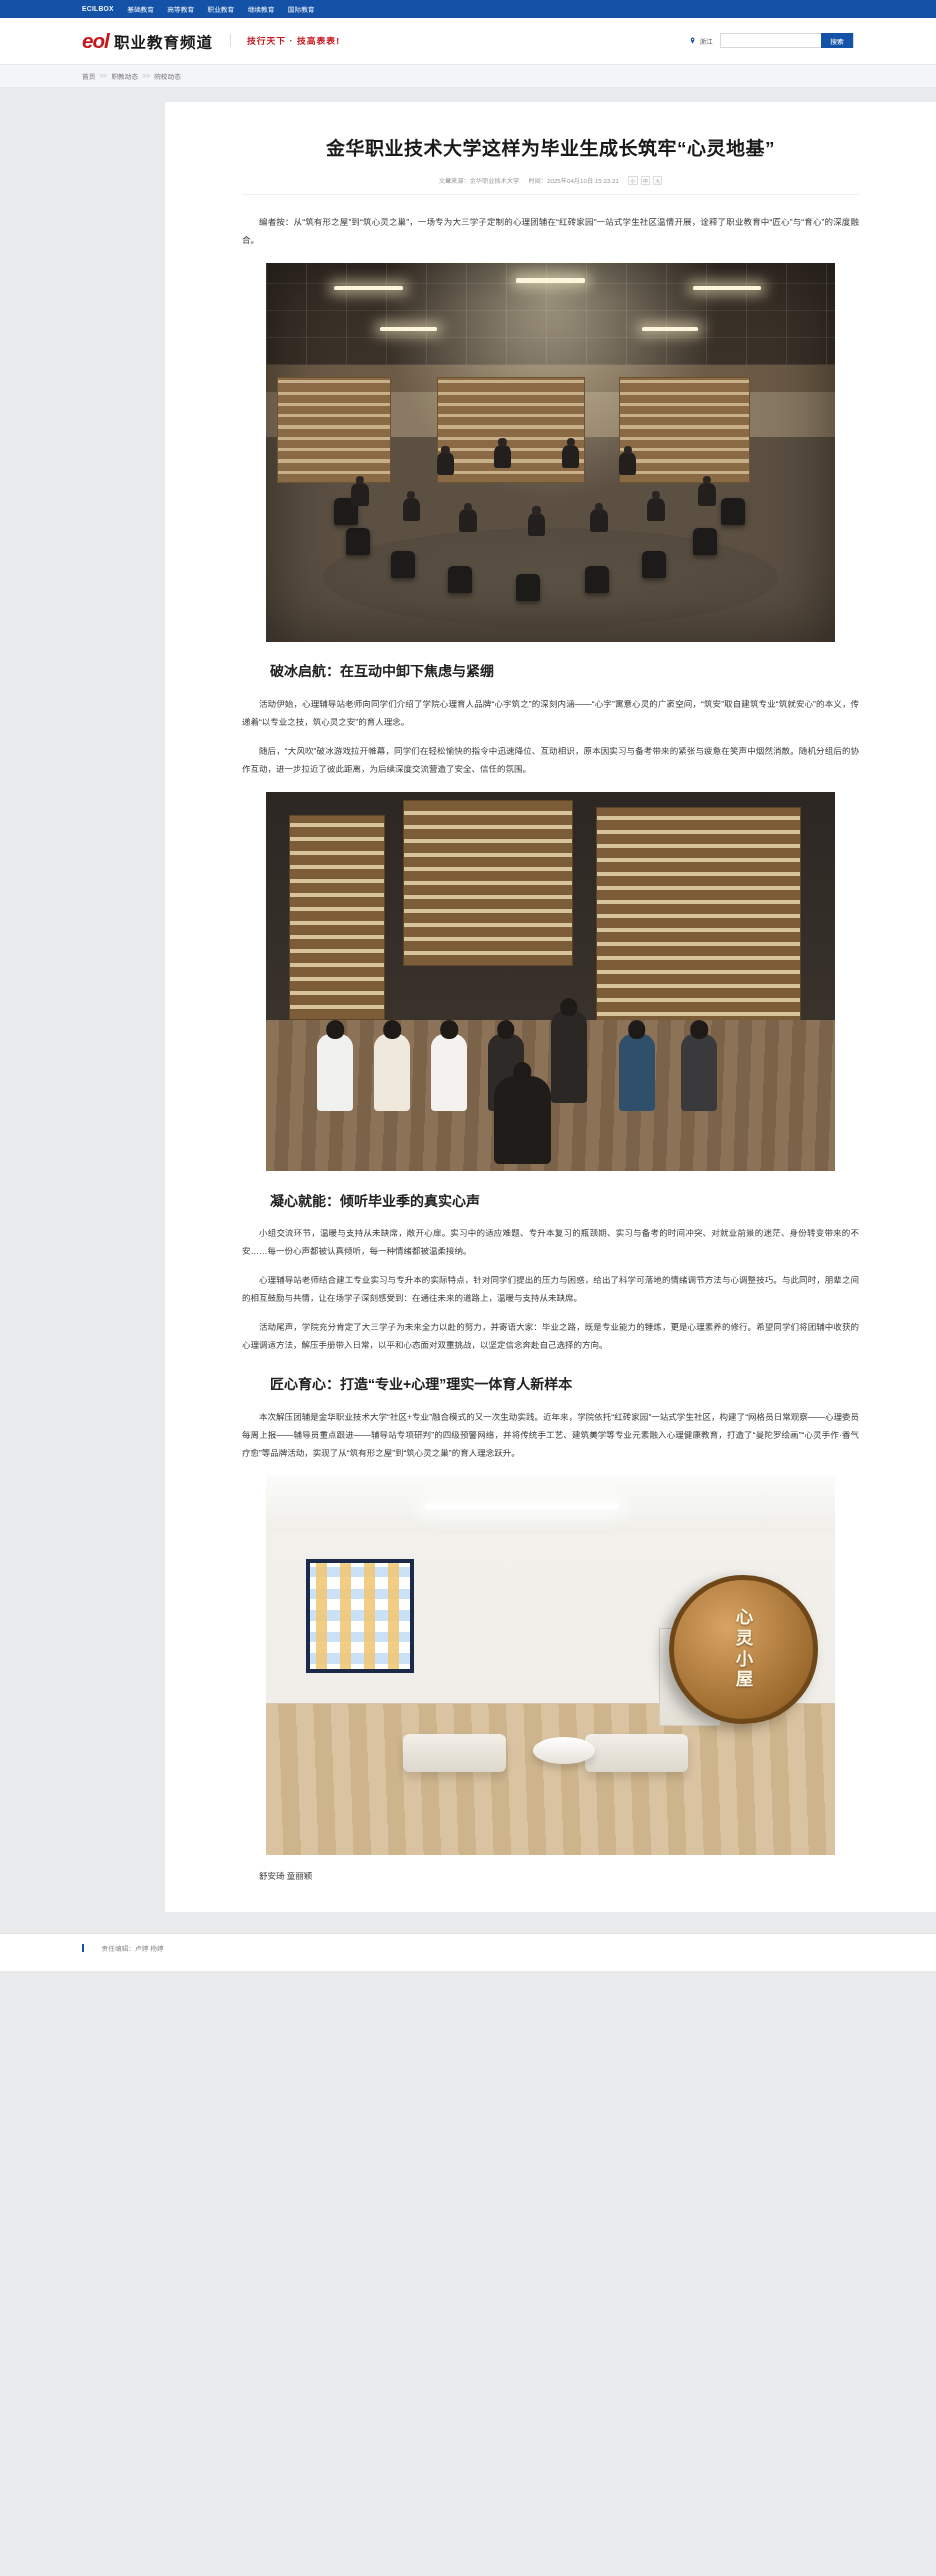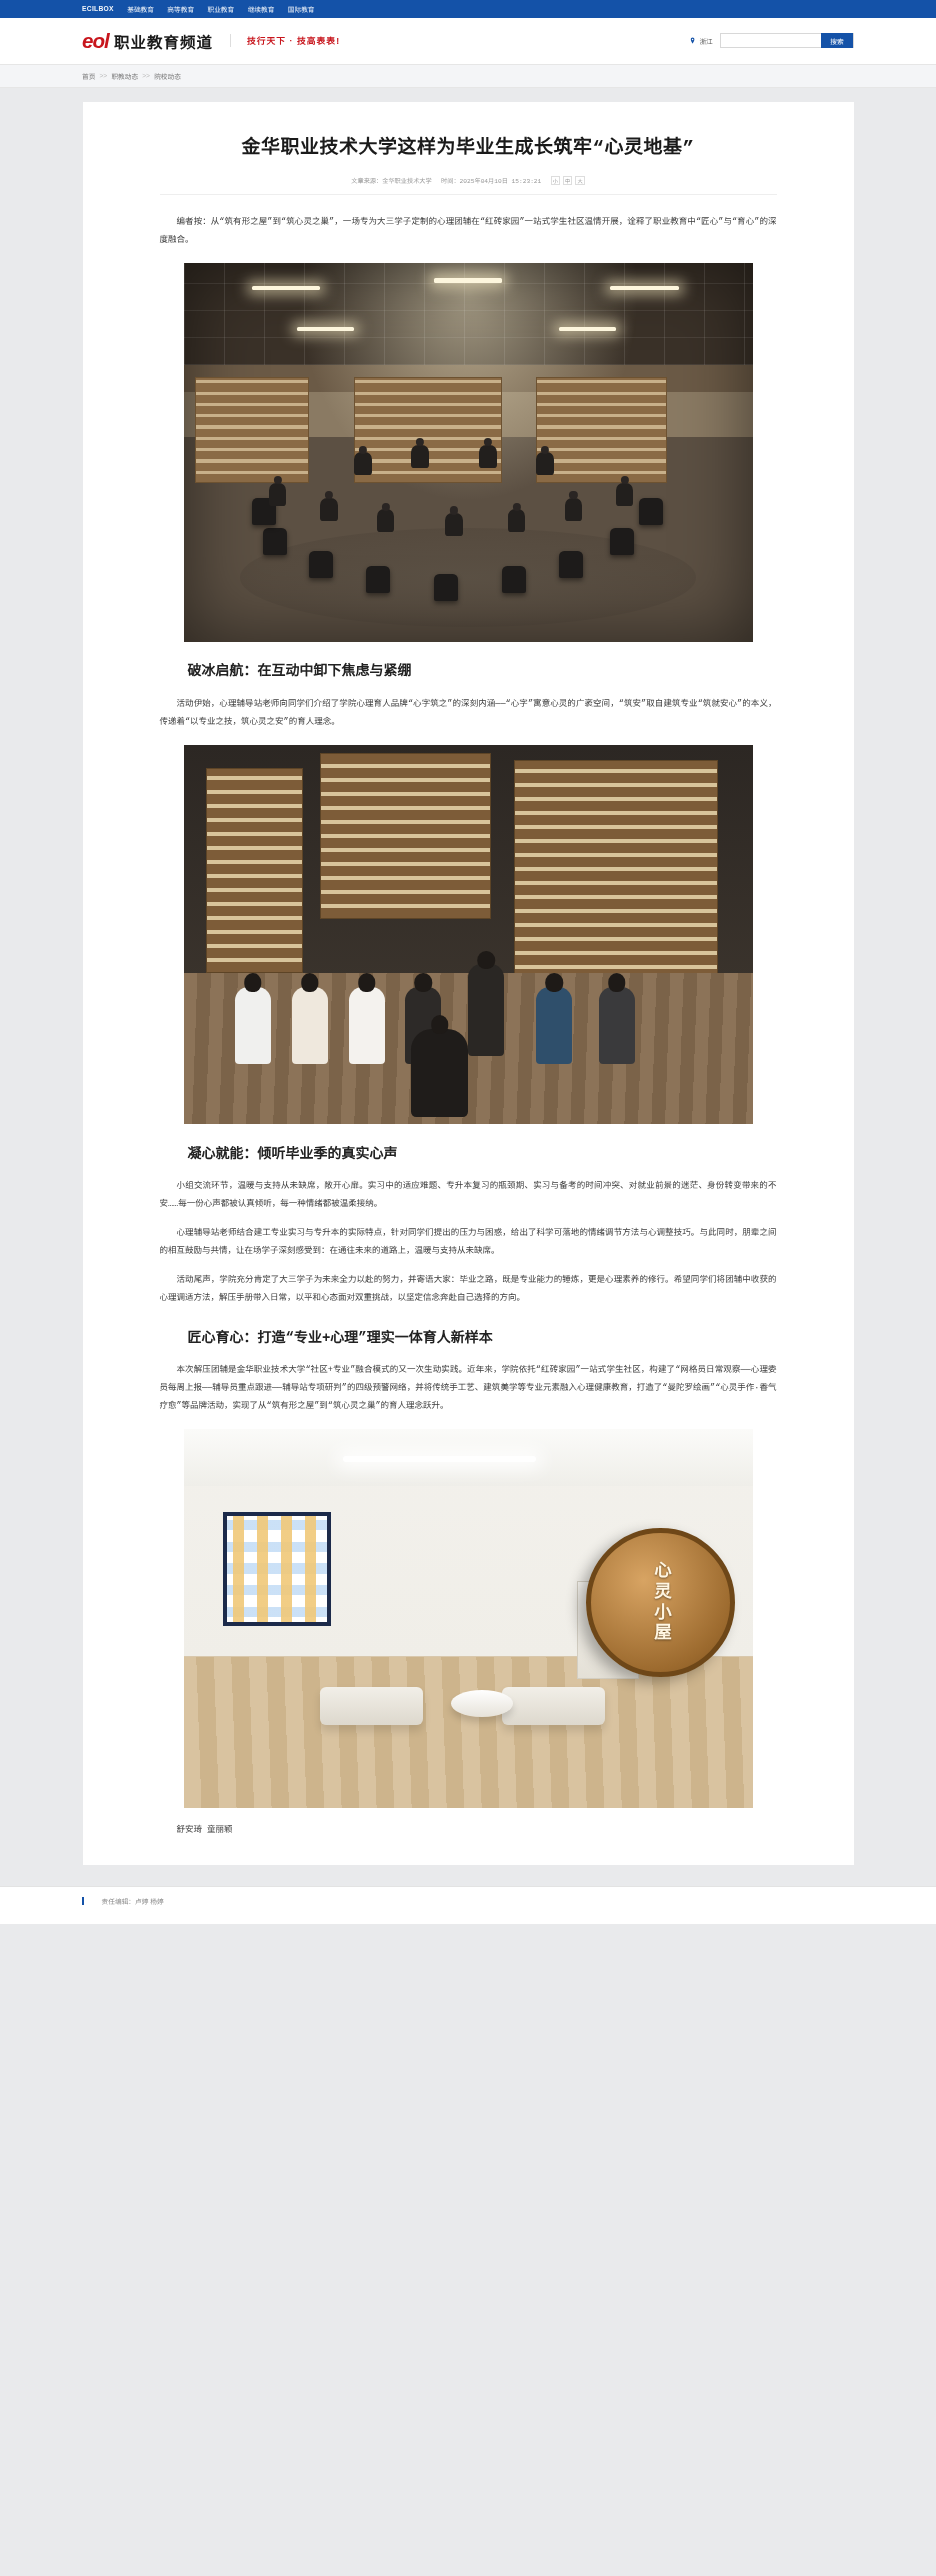--- a/index.html
+++ b/index.html
@@ -114,22 +114,21 @@
     color: #777;
   }
   .crumb-bar a { color:#777; text-decoration:none; }
   .crumb-sep { color:#bbb; }
 
   
   .page {
     width: 936px;
     padding: 14.4px 0 20.6px;
     display: flex;
-    justify-content: center;
-    font-family: Liberation Mono, monospace;
+    justify-content: flex-end;
   }
   .article {
     width: 771px;
     background: #ffffff;
     padding: 28px 77px 20.6px;
     min-height: 103px;
   }
   h1.title {
     font-size: 19px;
     line-height: 1.45;
@@ -405,20 +404,21 @@
       <div class="person" style="left:67%;top:62%"></div>
       <div class="person" style="left:76%;top:58%"></div>
       <div class="person" style="left:40%;top:48%"></div>
       <div class="person" style="left:52%;top:48%"></div>
       <div class="person" style="left:62%;top:50%"></div>
       <div class="person" style="left:30%;top:50%"></div>
     </div>
 
     <p class="sub">破冰启航：在互动中卸下焦虑与紧绷</p>
     <p class="para">活动伊始，心理辅导站老师向同学们介绍了学院心理育人品牌“心字筑之”的深刻内涵——“心字”寓意心灵的广袤空间，“筑安”取自建筑专业“筑就安心”的本义，传递着“以专业之技，筑心灵之安”的育人理念。</p>
+    <p class="para">随后，“大风吹”破冰游戏拉开帷幕，同学们在轻松愉快的指令中迅速降位、互动相识，原本因实习与备考带来的紧张与疲惫在笑声中烟然消散。随机分组后的协作互动，进一步拉近了彼此距离，为后续深度交流营造了安全、信任的氛围。</p>
 
     <div class="photo ph2">
       <div class="ph2-wall"></div>
       <div class="bookcase" style="left:4%;width:17%;"></div>
       <div class="bookcase" style="left:24%;width:30%;top:2%;height:44%"></div>
       <div class="bookcase" style="left:58%;width:36%;top:4%;height:58%"></div>
       <div class="ph2-floor"></div>
 
       <div class="seated" style="left:9%;background:#f0f0ee"></div>
       <div class="seated" style="left:19%;background:#efe8dd"></div>

